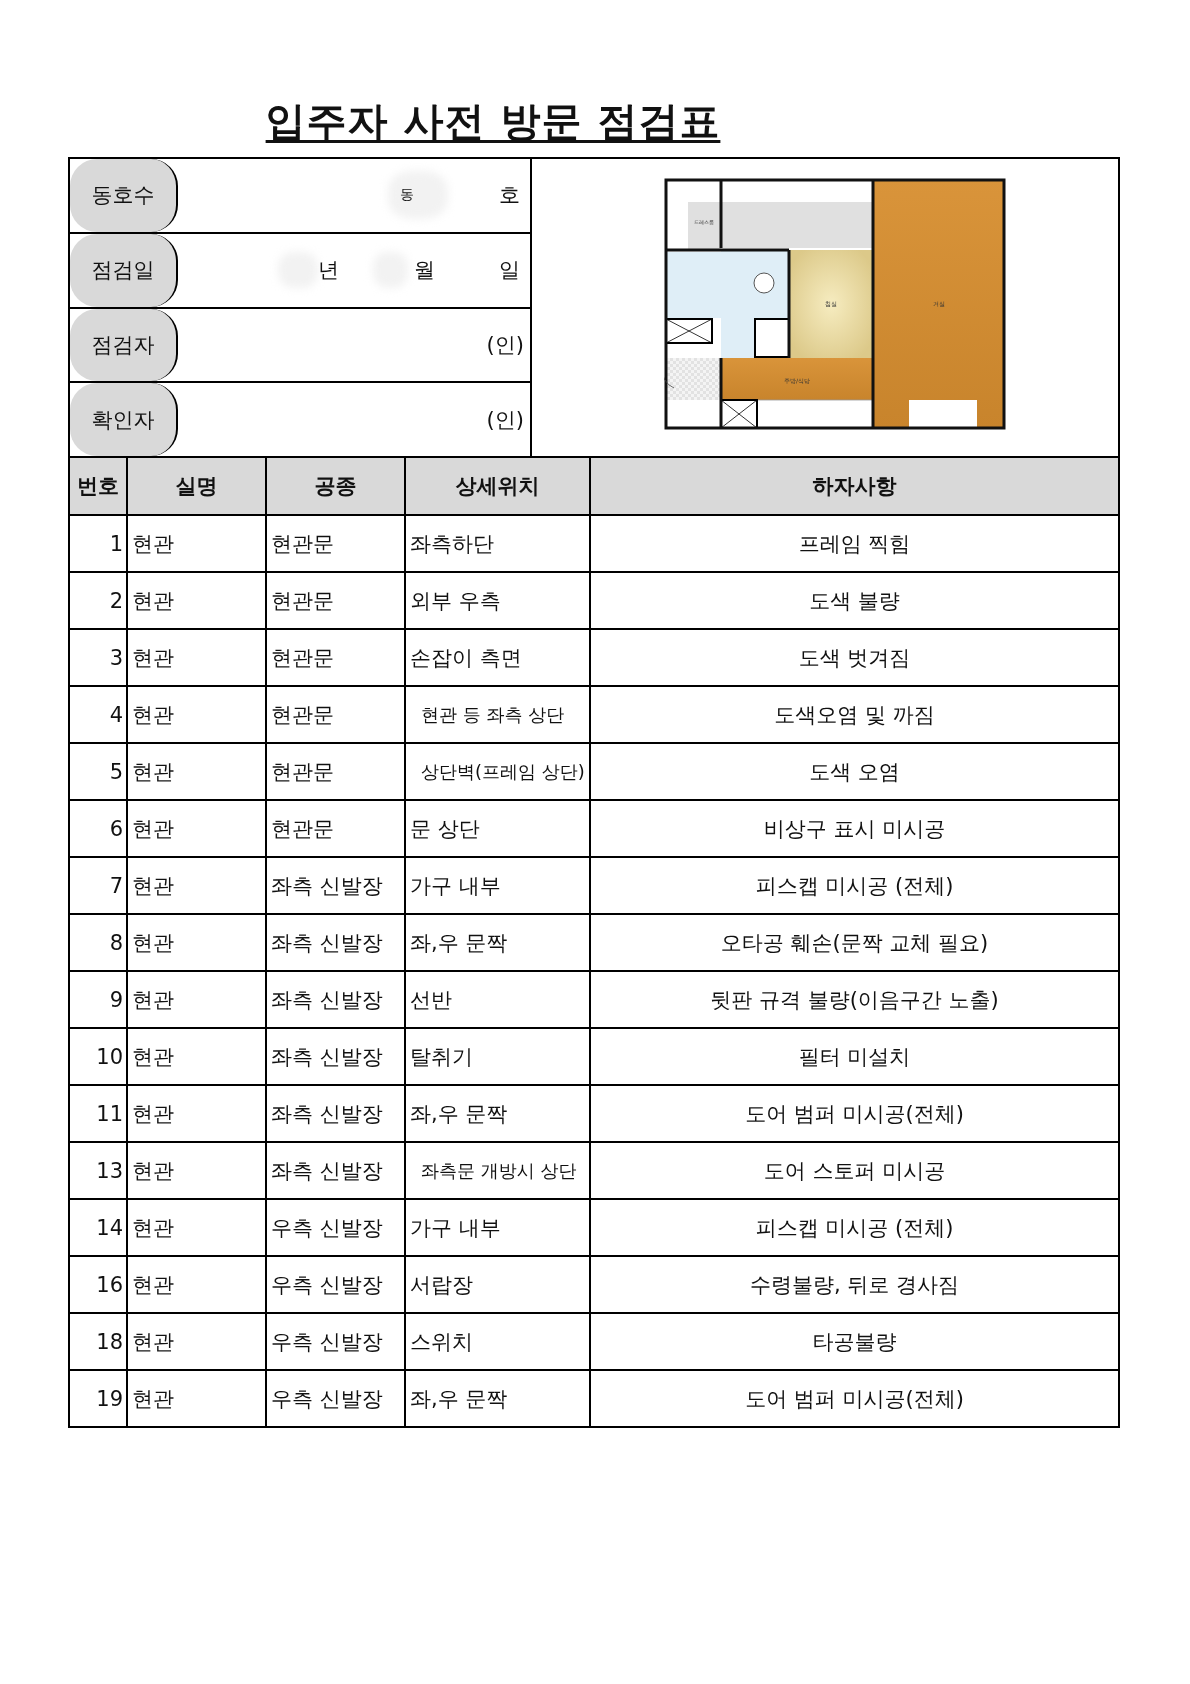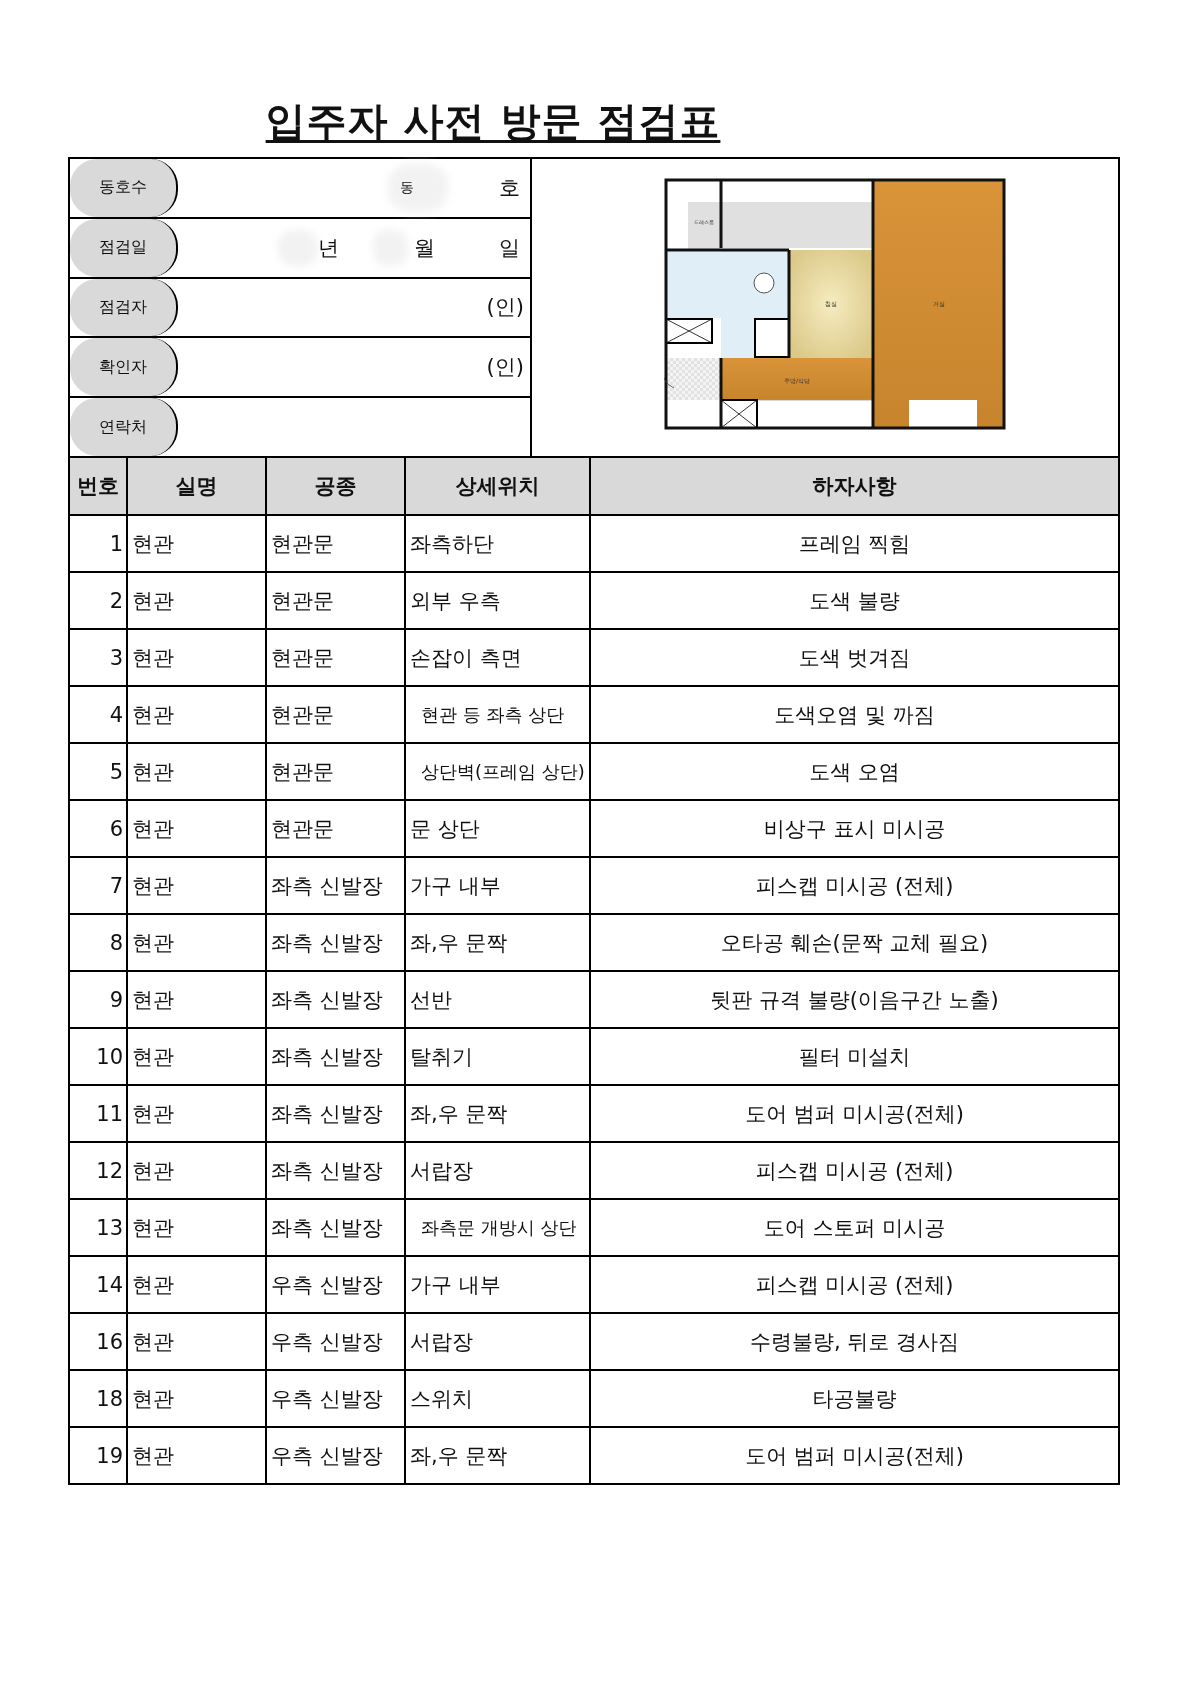--- a/index.html
+++ b/index.html
@@ -4,21 +4,21 @@
 <style>
   html, body { margin:0; padding:0; background:#fff; }
   body { width:1190px; height:1684px; position:relative; font-family:"DejaVu Sans", sans-serif; color:#111; overflow:hidden; }
   .title { position:absolute; left:0; width:986px; top:94px; text-align:center; font-size:40px; font-weight:bold; letter-spacing:1px; }
   .title span { text-decoration:underline; text-decoration-thickness:3px; text-underline-offset:5px; }
   .sheet { position:absolute; left:68px; top:157px; width:1052px; border:2.5px solid #000; box-sizing:border-box; }
   .info { display:flex; height:297px; border-bottom:2.5px solid #000; }
   .info-left { width:460px; display:flex; flex-direction:column; border-right:2.5px solid #000; }
   .info-row { flex:1; display:flex; border-bottom:2.5px solid #000; }
   .info-row:last-child { border-bottom:none; }
-  .info-label { width:106px; background:#d9d9d9; border-right:2.5px solid #000; display:flex; align-items:center; justify-content:center; font-size:16px;border-radius:27px; }
+  .info-label { width:106px; background:#d9d9d9; border-right:2.5px solid #000; display:flex; align-items:center; justify-content:center; font-size:21px;border-radius:27px; }
   .info-value { flex:1; position:relative; font-size:21px; display:flex; align-items:center; }
   .seg { position:absolute; top:50%; transform:translateY(-50%); }
   .blur { position:absolute; top:50%; transform:translateY(-50%); background:#f2f2f2; border-radius:40%; filter:blur(4px); }
   .info-right { flex:1; position:relative; }
   table { border-collapse:collapse; width:100%; table-layout:fixed; }
   th, td { border:2px solid #000; height:55px; font-size:21px; padding:0 4px; white-space:nowrap; overflow:hidden; }
   th { background:#d9d9d9; font-weight:bold; height:56px; }
   tr:first-child th { border-top:none;margin-left:6px; }
   th:first-child, td:first-child { border-left:none; }
   th:last-child, td:last-child { border-right:none;text-align:center; }
@@ -57,24 +57,20 @@
         <div class="info-label">점검자</div>
         <div class="info-value">
           <span class="seg" style="right:6px;">(인)</span>
         </div>
       </div>
       <div class="info-row">
         <div class="info-label">확인자</div>
         <div class="info-value">
           <span class="seg" style="right:6px;">(인)</span>
         </div>
-      </div>
-      <div class="info-row">
-        <div class="info-label">연락처</div>
-        <div class="info-value"></div>
       </div>
     </div>
 
     <div class="info-right">
       <svg class="plan" viewBox="0 0 352 252" xmlns="http://www.w3.org/2000/svg">
         <defs>
           <linearGradient id="wood" x1="0" y1="0" x2="0" y2="1">
             <stop offset="0" stop-color="#d9943a"></stop>
               <stop offset="1" stop-color="#c8842c"></stop>
           </linearGradient>
@@ -220,27 +216,20 @@
           <td>필터 미설치</td>
         </tr>
         <tr>
           <td class="num">11</td>
           <td>현관</td>
           <td>좌측 신발장</td>
           <td>좌,우 문짝</td>
           <td>도어 범퍼 미시공(전체)</td>
         </tr>
         <tr>
-          <td class="num">12</td>
-          <td>현관</td>
-          <td>좌측 신발장</td>
-          <td>서랍장</td>
-          <td>피스캡 미시공 (전체)</td>
-        </tr>
-        <tr>
           <td class="num">13</td>
           <td>현관</td>
           <td>좌측 신발장</td>
           <td class="small">좌측문 개방시 상단</td>
           <td>도어 스토퍼 미시공</td>
         </tr>
         <tr>
           <td class="num">14</td>
           <td>현관</td>
           <td>우측 신발장</td>

